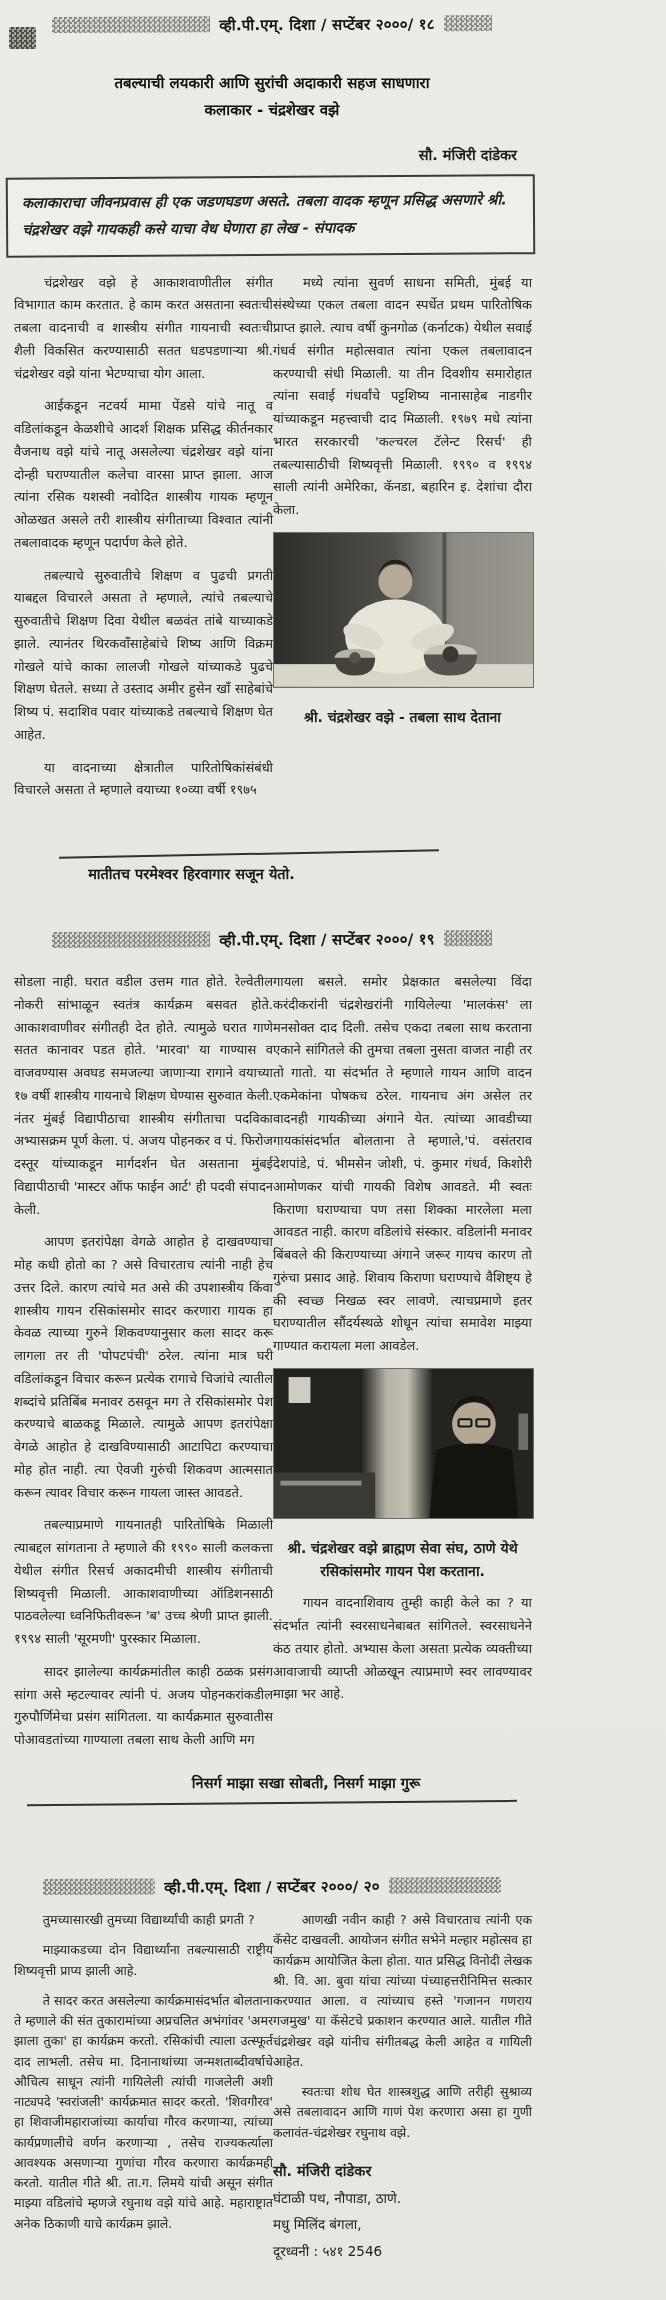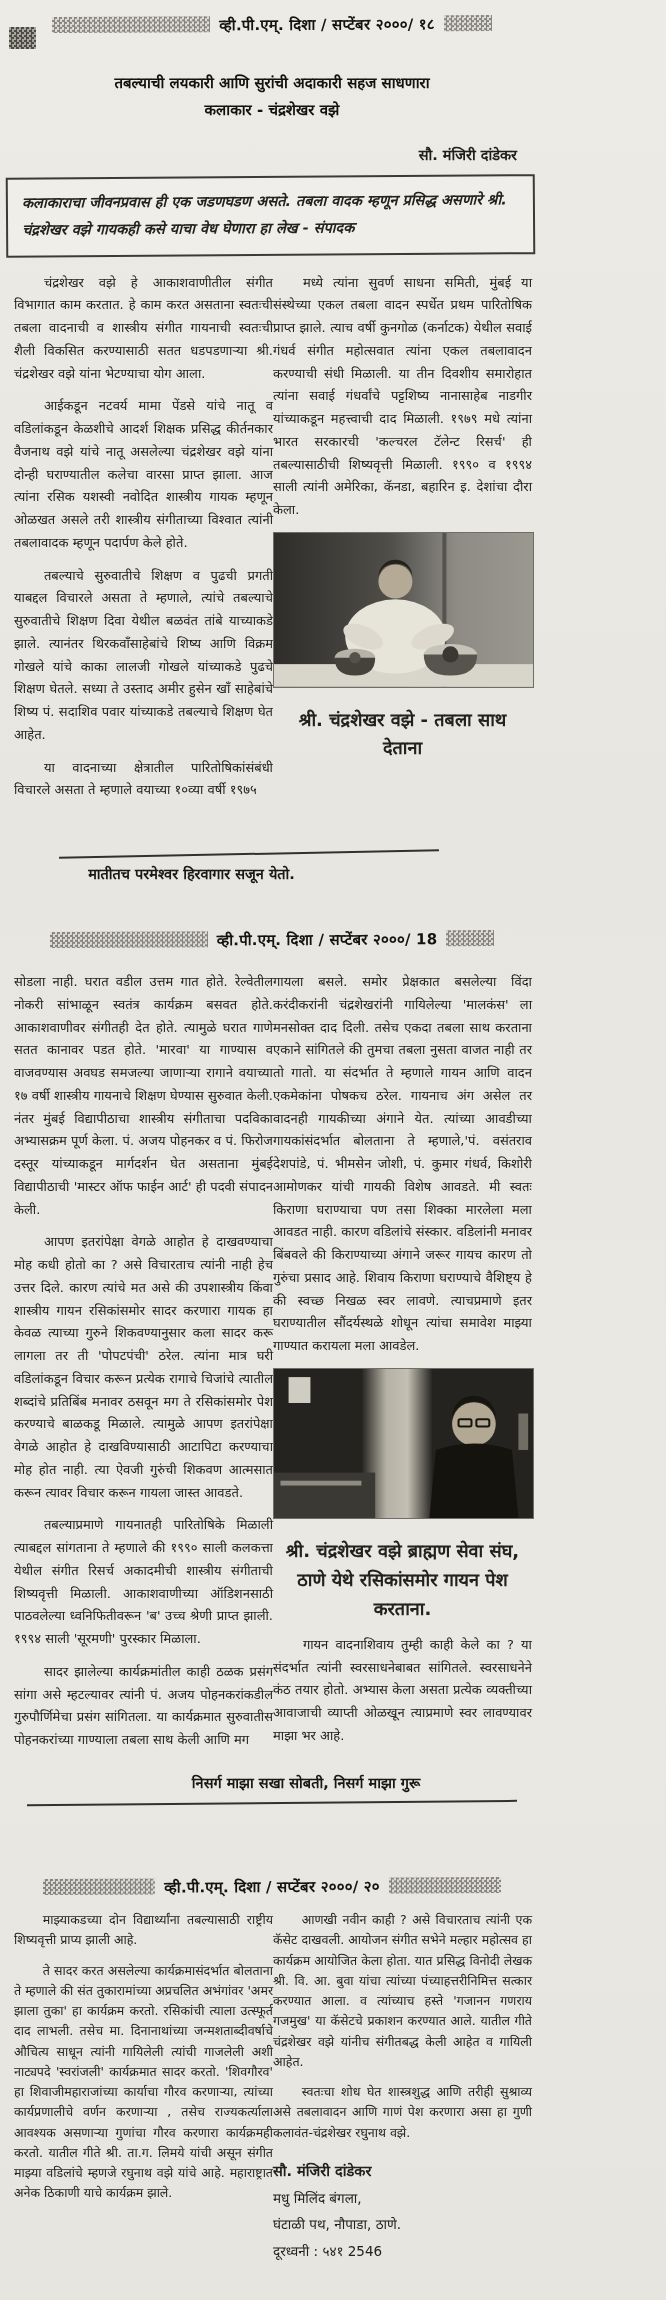--- a/index.html
+++ b/index.html
@@ -42,21 +42,21 @@
 
   .cols { display:flex; padding:0 12px 0 14px; }
   .col { flex:1; min-width:0; text-align:justify; font-size:13px; line-height:1.75; color:#23211c; }
   .col p { margin:0 0 10px; text-indent:2.3em; }
   #pg20 .col { font-size:12.5px; line-height:1.62; }
   #pg20 .cols { margin-top:14px; }
   #pg19 .cols { margin-top:22px; }
 
   figure.photo { margin:3px 0 5px; }
   figure.photo svg { display:block; width:100%; height:auto; border:1px solid #6f6d67; }
-  .caption { font-weight:bold; font-size:18px; text-align:center; line-height:1.6; margin:18px 4px 10px; text-indent:0; }
+  .caption { font-weight:bold; font-size:14px; text-align:center; line-height:1.6; margin:18px 4px 10px; text-indent:0; }
 
   .footer-quote { position:absolute; left:0; right:0; font-weight:bold; font-size:14.5px; color:#1a1813; }
   #pg18 .footer-quote { bottom:12px;margin-left:44px; }
   #pg18 .footer-quote .rule { border-top:2px solid #33312c; width:76%; margin:0 6% 8px 3%; transform:rotate(-1.1deg); }
   #pg18 .footer-quote .fq-text { text-align:center; padding-right:205px; }
   #pg19 .footer-quote { bottom:64px; }
   #pg19 .footer-quote .fq-text { text-align:center; padding-left:68px; }
   #pg19 .footer-quote .rule { border-top:2px solid #33312c; width:90%; margin:10px auto 0; transform:rotate(-0.5deg); }
 
   .signature { margin-top:14px; text-align:left; line-height:1.95; text-indent:0; }
@@ -129,30 +129,30 @@
 
     <div class="footer-quote">
       <div class="rule"></div>
       <div class="fq-text">मातीतच परमेश्वर हिरवागार सजून येतो.</div>
     </div>
   </section>
 
   <section class="page" id="pg19">
     <div class="pghead" style="margin-top:34px;">
       <span class="check bar-l"></span>
-      <span class="pghead-text">व्ही.पी.एम्. दिशा / सप्टेंबर २०००/ 18</span>
+      <span class="pghead-text">व्ही.पी.एम्. दिशा / सप्टेंबर २०००/ १९</span>
       <span class="check bar-s"></span>
     </div>
 
     <div class="cols">
       <div class="col">
         <p style="text-indent:0;">सोडला नाही. घरात वडील उत्तम गात होते. रेल्वेतील नोकरी सांभाळून स्वतंत्र कार्यक्रम बसवत होते. आकाशवाणीवर संगीतही देत होते. त्यामुळे घरात गाणे सतत कानावर पडत होते. 'मारवा' या गाण्यास व वाजवण्यास अवघड समजल्या जाणाऱ्या रागाने वयाच्या १७ वर्षी शास्त्रीय गायनाचे शिक्षण घेण्यास सुरुवात केली. नंतर मुंबई विद्यापीठाचा शास्त्रीय संगीताचा पदविका अभ्यासक्रम पूर्ण केला. पं. अजय पोहनकर व पं. फिरोज दस्तूर यांच्याकडून मार्गदर्शन घेत असताना मुंबई विद्यापीठाची 'मास्टर ऑफ फाईन आर्ट' ही पदवी संपादन केली.</p>
         <p>आपण इतरांपेक्षा वेगळे आहोत हे दाखवण्याचा मोह कधी होतो का ? असे विचारताच त्यांनी नाही हेच उत्तर दिले. कारण त्यांचे मत असे की उपशास्त्रीय किंवा शास्त्रीय गायन रसिकांसमोर सादर करणारा गायक हा केवळ त्याच्या गुरुने शिकवण्यानुसार कला सादर करू लागला तर ती 'पोपटपंची' ठरेल. त्यांना मात्र घरी वडिलांकडून विचार करून प्रत्येक रागाचे चिजांचे त्यातील शब्दांचे प्रतिबिंब मनावर ठसवून मग ते रसिकांसमोर पेश करण्याचे बाळकडू मिळाले. त्यामुळे आपण इतरांपेक्षा वेगळे आहोत हे दाखविण्यासाठी आटापिटा करण्याचा मोह होत नाही. त्या ऐवजी गुरुंची शिकवण आत्मसात करून त्यावर विचार करून गायला जास्त आवडते.</p>
         <p>तबल्याप्रमाणे गायनातही पारितोषिके मिळाली त्याबद्दल सांगताना ते म्हणाले की १९९० साली कलकत्ता येथील संगीत रिसर्च अकादमीची शास्त्रीय संगीताची शिष्यवृत्ती मिळाली. आकाशवाणीच्या ऑडिशनसाठी पाठवलेल्या ध्वनिफितीवरून 'ब' उच्च श्रेणी प्राप्त झाली. १९९४ साली 'सूरमणी' पुरस्कार मिळाला.</p>
-        <p>सादर झालेल्या कार्यक्रमांतील काही ठळक प्रसंग सांगा असे म्हटल्यावर त्यांनी पं. अजय पोहनकरांकडील गुरुपौर्णिमेचा प्रसंग सांगितला. या कार्यक्रमात सुरुवातीस पोहनकरांच्या गाण्याला तबला साथ केली आणि मग</p>
+        <p>सादर झालेल्या कार्यक्रमांतील काही ठळक प्रसंग सांगा असे म्हटल्यावर त्यांनी पं. अजय पोहनकरांकडील गुरुपौर्णिमेचा प्रसंग सांगितला. या कार्यक्रमात सुरुवातीस पोआवडतांच्या गाण्याला तबला साथ केली आणि मग</p>
       </div>
       <div class="col">
         <p style="text-indent:0;">गायला बसले. समोर प्रेक्षकात बसलेल्या विंदा करंदीकरांनी चंद्रशेखरांनी गायिलेल्या 'मालकंस' ला मनसोक्त दाद दिली. तसेच एकदा तबला साथ करताना एकाने सांगितले की तुमचा तबला नुसता वाजत नाही तर तो गातो. या संदर्भात ते म्हणाले गायन आणि वादन एकमेकांना पोषकच ठरेल. गायनाच अंग असेल तर वादनही गायकीच्या अंगाने येत. त्यांच्या आवडीच्या गायकांसंदर्भात बोलताना ते म्हणाले,'पं. वसंतराव देशपांडे, पं. भीमसेन जोशी, पं. कुमार गंधर्व, किशोरी आमोणकर यांची गायकी विशेष आवडते. मी स्वतः किराणा घराण्याचा पण तसा शिक्का मारलेला मला आवडत नाही. कारण वडिलांचे संस्कार. वडिलांनी मनावर बिंबवले की किराण्याच्या अंगाने जरूर गायच कारण तो गुरुंचा प्रसाद आहे. शिवाय किराणा घराण्याचे वैशिष्ट्य हे की स्वच्छ निखळ स्वर लावणे. त्याचप्रमाणे इतर घराण्यातील सौंदर्यस्थळे शोधून त्यांचा समावेश माझ्या गाण्यात करायला मला आवडेल.</p>
         <figure class="photo">
           <svg viewBox="0 0 320 185" xmlns="http://www.w3.org/2000/svg">
             <defs>
               <linearGradient id="strip" x1="0" y1="0" x2="1" y2="0">
                 <stop offset="0" stop-color="#242320"></stop>
                   <stop offset="0.35" stop-color="#b5b1a4"></stop>
                 <stop offset="0.65" stop-color="#c3bfb2"></stop>
@@ -185,29 +185,30 @@
 
   <section class="page" id="pg20">
     <div class="pghead" style="margin-top:8px;">
       <span class="check bar-m"></span>
       <span class="pghead-text">व्ही.पी.एम्. दिशा / सप्टेंबर २०००/ २०</span>
       <span class="check bar-m"></span>
     </div>
 
     <div class="cols">
       <div class="col">
+        <p>तुमच्यासारखी तुमच्या विद्यार्थ्यांची काही प्रगती ?</p>
         <p>माझ्याकडच्या दोन विद्यार्थ्यांना तबल्यासाठी राष्ट्रीय शिष्यवृत्ती प्राप्य झाली आहे.</p>
         <p>ते सादर करत असलेल्या कार्यक्रमासंदर्भात बोलताना ते म्हणाले की संत तुकारामांच्या अप्रचलित अभंगांवर 'अमर झाला तुका' हा कार्यक्रम करतो. रसिकांची त्याला उत्स्फूर्त दाद लाभली. तसेच मा. दिनानाथांच्या जन्मशताब्दीवर्षाचे औचित्य साधून त्यांनी गायिलेली त्यांची गाजलेली अशी नाट्यपदे 'स्वरांजली' कार्यक्रमात सादर करतो. 'शिवगौरव' हा शिवाजीमहाराजांच्या कार्याचा गौरव करणाऱ्या, त्यांच्या कार्यप्रणालीचे वर्णन करणाऱ्या , तसेच राज्यकर्त्याला आवश्यक असणाऱ्या गुणांचा गौरव करणारा कार्यक्रमही करतो. यातील गीते श्री. ता.ग. लिमये यांची असून संगीत माझ्या वडिलांचे म्हणजे रघुनाथ वझे यांचे आहे. महाराष्ट्रात अनेक ठिकाणी याचे कार्यक्रम झाले.</p>
       </div>
       <div class="col">
         <p>आणखी नवीन काही ? असे विचारताच त्यांनी एक कॅसेट दाखवली. आयोजन संगीत सभेने मल्हार महोत्सव हा कार्यक्रम आयोजित केला होता. यात प्रसिद्ध विनोदी लेखक श्री. वि. आ. बुवा यांचा त्यांच्या पंच्याहत्तरीनिमित्त सत्कार करण्यात आला. व त्यांच्याच हस्ते 'गजानन गणराय गजमुख' या कॅसेटचे प्रकाशन करण्यात आले. यातील गीते चंद्रशेखर वझे यांनीच संगीतबद्ध केली आहेत व गायिली आहेत.</p>
         <p>स्वतःचा शोध घेत शास्त्रशुद्ध आणि तरीही सुश्राव्य असे तबलावादन आणि गाणं पेश करणारा असा हा गुणी कलावंत-चंद्रशेखर रघुनाथ वझे.</p>
         <div class="signature">
           <div class="sig-name">सौ. मंजिरी दांडेकर</div>
+          <div class="sig-line">घंटाळी पथ, नौपाडा, ठाणे.</div>
           <div class="sig-line">मधु मिलिंद बंगला,</div>
-          <div class="sig-line">घंटाळी पथ, नौपाडा, ठाणे.</div>
           <div class="sig-line">दूरध्वनी : ५४१ 2546</div>
         </div>
       </div>
     </div>
   </section>
 
 </div>
 
 </body></html>

